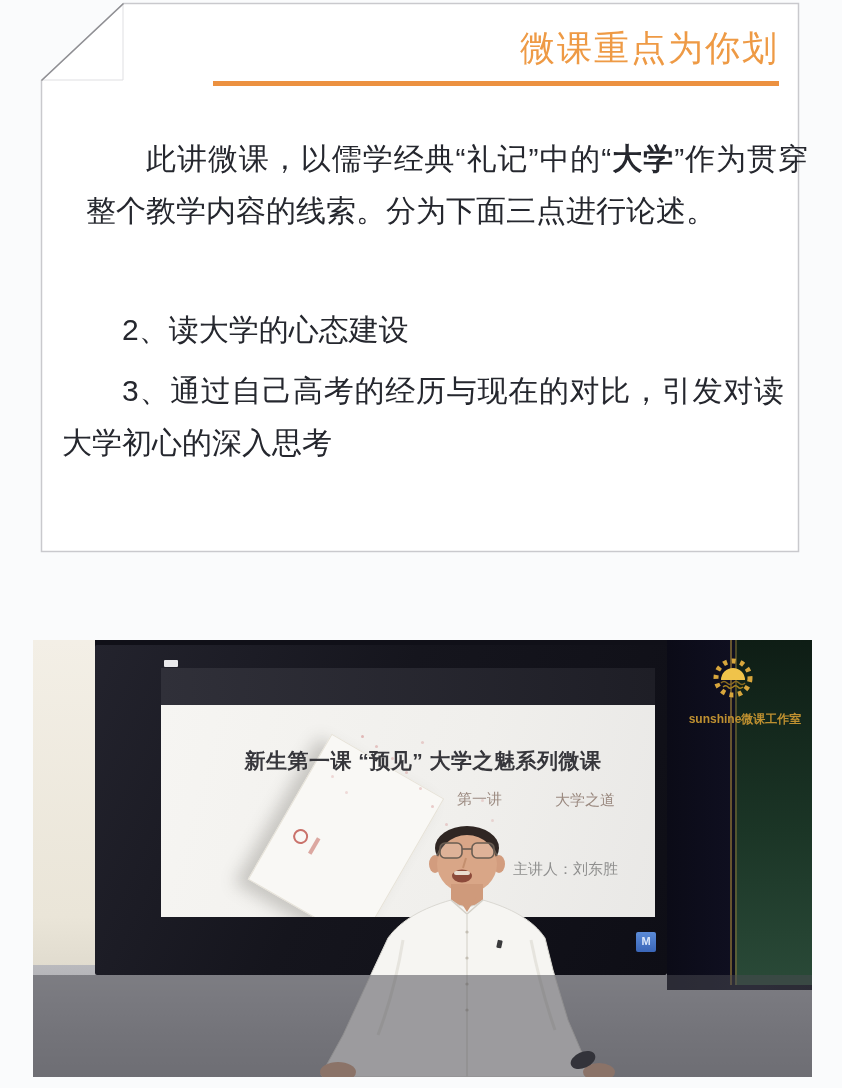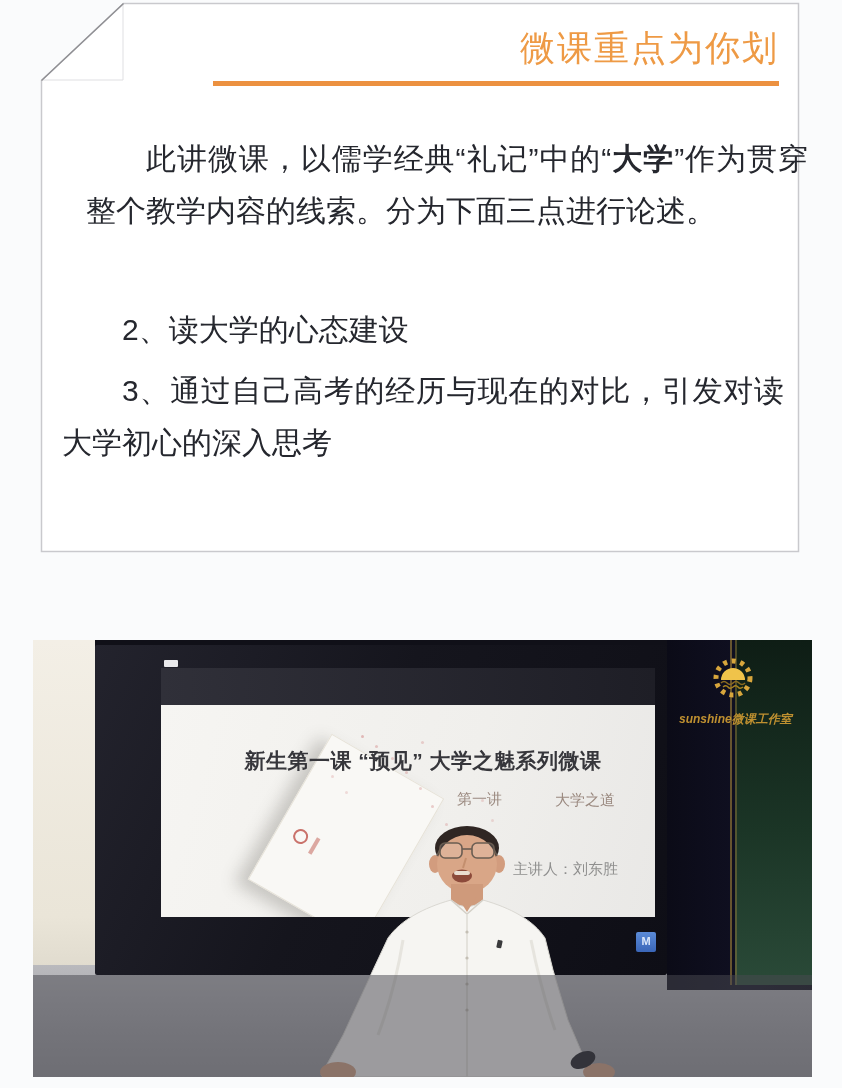--- a/index.html
+++ b/index.html
@@ -72,21 +72,21 @@
   .slide-lecture-title { position:absolute; left:394px; top:86px; font-size:15px; color:#9b8a80; }
   .slide-presenter { position:absolute; left:352px; top:155px; font-size:15px; color:#8f8f8e; }
   .screen-tag { position:absolute; left:131px; top:20px; width:14px; height:7px; z-index:4;
                 background:#e9e9eb; border-radius:1px; }
   .screen-badge { position:absolute; left:603px; top:292px; width:20px; height:20px; z-index:4;
                   background:linear-gradient(180deg,#5b8bd8,#3a66b8); border-radius:2px;
                   color:#dce8fa; font-size:11px; font-weight:bold; text-align:center;
                   line-height:18px; }
   .sun-logo { position:absolute; left:678px; top:16px; z-index:4; }
   .brand-text { position:absolute; left:646px; top:71px; width:132px; z-index:4;
-                text-align:left; font-size:12px; font-style:italic; font-weight:bold;
+                text-align:center; font-size:12px; font-weight:bold;
                 color:#bf9030; white-space:nowrap; }
   .teacher { position:absolute; left:250px; top:180px; z-index:5; }
 
   .controls { position:absolute; left:0; top:335px; width:779px; height:102px; z-index:8;
               background:rgba(72,72,80,.52); }
 </style>
 </head>
 <body>
 
 <div class="page">

